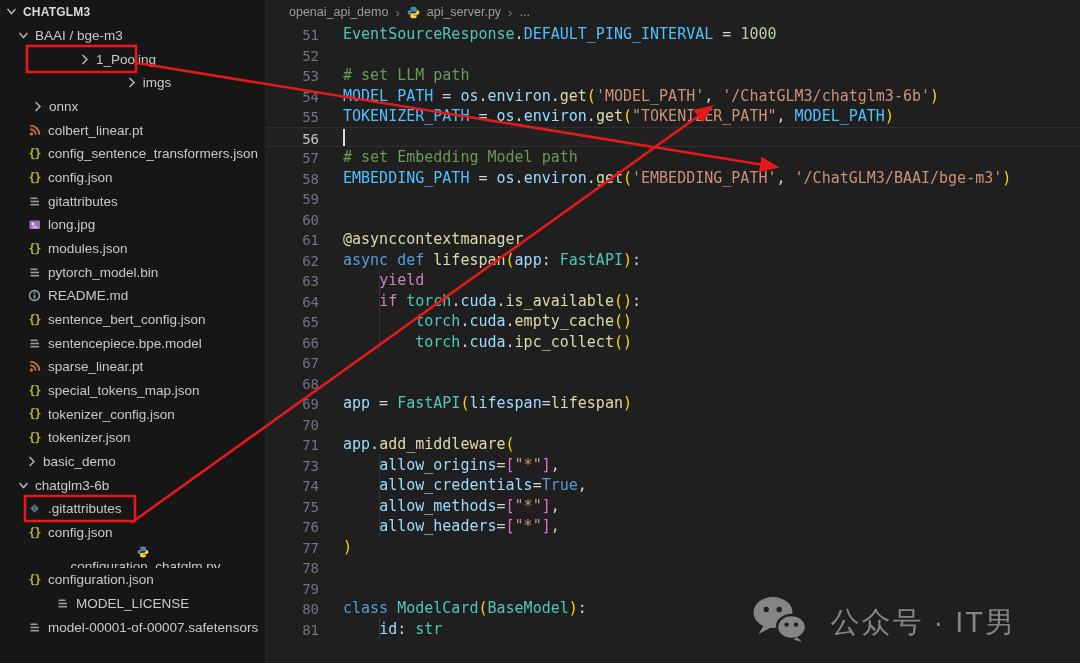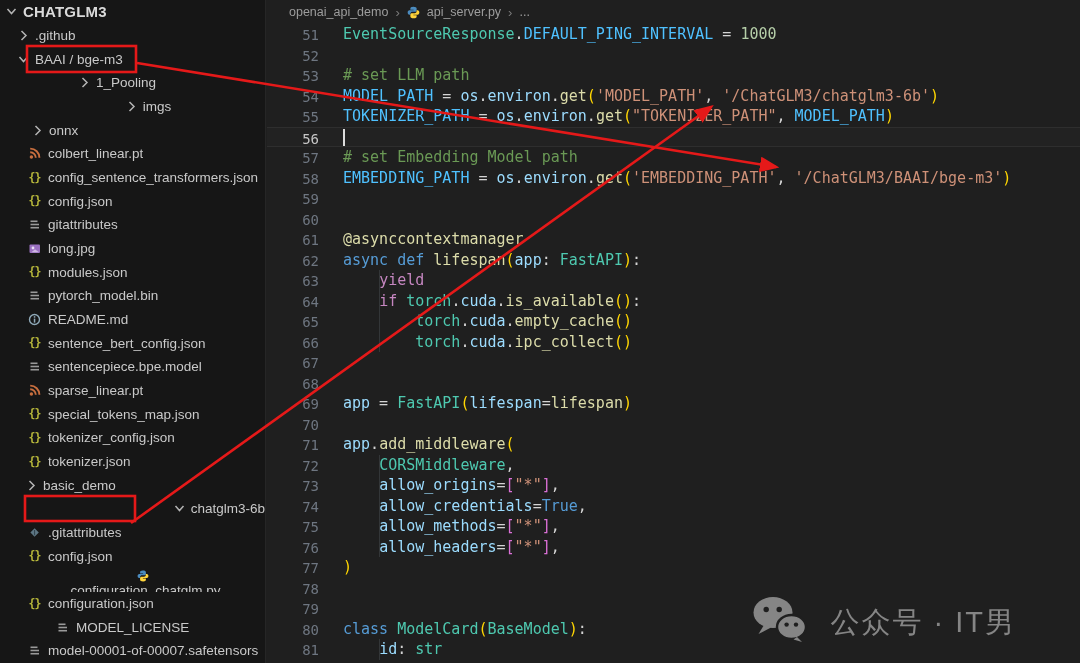--- a/index.html
+++ b/index.html
@@ -11,21 +11,21 @@
   }
   
   .sidebar {
     position:absolute; left:0; top:0; width:266px; height:663px;
     background:#161616; border-right:1px solid #262626; overflow:hidden;
   }
   .srow {
     height:23.68px; display:flex; align-items:center;
     color:#c9c9c9; font-size:13.5px; white-space:nowrap; cursor:pointer;
   }
-  .srow.root { font-weight:bold; font-size:15px; color:#dadada; letter-spacing:.2px; }
+  .srow.root { font-weight:bold; font-size:12px; color:#dadada; letter-spacing:.2px; }
   .chev { width:15px; height:14px; flex:none; display:flex; align-items:center; justify-content:center; margin-right:4px; }
   .ficon { width:17px; height:15px; flex:none; display:flex; align-items:center; justify-content:center; margin-right:5px; }
   .json-glyph { color:#b7b73b; font-weight:bold; font-size:11.5px; font-family:"DejaVu Sans Mono",monospace; letter-spacing:-1px; }
   .slabel { overflow:hidden; text-overflow:clip; }
   
   .editor { position:absolute; left:267px; top:0; right:0; bottom:0; background:#1f1f1f; }
   .breadcrumb {
     height:24px; display:flex; align-items:center; gap:7px;
     padding-left:22px; color:#9d9d9d; font-size:12.5px;
   }
@@ -66,28 +66,20 @@
         <span class=" chev">
           <svg width="13" height="13" viewBox="0 0 13 13">
             <polyline points="2.5,4 6.5,8.5 10.5,4" fill="none" stroke="#b4b4b4" stroke-width="1.5"></polyline>
           </svg>
         </span>
         <span class="slabel">CHATGLM3</span>
       </div>
       <div class="srow" style="padding-left: 16px;">
         <span class=" chev">
           <svg width="13" height="13" viewBox="0 0 13 13">
-            <polyline points="4.5,2 9,6.5 4.5,11" fill="none" stroke="#b4b4b4" stroke-width="1.5"></polyline>
-          </svg>
-        </span>
-        <span class="slabel">.github</span>
-      </div>
-      <div class="srow" style="padding-left: 16px;">
-        <span class=" chev">
-          <svg width="13" height="13" viewBox="0 0 13 13">
             <polyline points="2.5,4 6.5,8.5 10.5,4" fill="none" stroke="#b4b4b4" stroke-width="1.5"></polyline>
           </svg>
         </span>
         <span class="slabel">BAAI / bge-m3</span>
       </div>
       <div class="srow" style="padding-left: 30px; margin-left: 47px;">
         <span class=" chev">
           <svg width="13" height="13" viewBox="0 0 13 13">
             <polyline points="4.5,2 9,6.5 4.5,11" fill="none" stroke="#b4b4b4" stroke-width="1.5"></polyline>
           </svg>
@@ -209,21 +201,21 @@
         <span class="slabel">tokenizer.json</span>
       </div>
       <div class="srow" style="padding-left: 24px;">
         <span class=" chev">
           <svg width="13" height="13" viewBox="0 0 13 13">
             <polyline points="4.5,2 9,6.5 4.5,11" fill="none" stroke="#b4b4b4" stroke-width="1.5"></polyline>
           </svg>
         </span>
         <span class="slabel">basic_demo</span>
       </div>
-      <div class="srow" style="padding-left: 16px; justify-content: flex-end;">
+      <div class="srow" style="padding-left: 16px;">
         <span class=" chev">
           <svg width="13" height="13" viewBox="0 0 13 13">
             <polyline points="2.5,4 6.5,8.5 10.5,4" fill="none" stroke="#b4b4b4" stroke-width="1.5"></polyline>
           </svg>
         </span>
         <span class="slabel">chatglm3-6b</span>
       </div>
       <div class="srow" style="padding-left: 26px;">
         <span class=" ficon">
           <svg width="13" height="13" viewBox="0 0 13 13">
@@ -301,21 +293,20 @@
         <div class="cline"><span class="ln">62</span><span class="ctext"><span style="color: rgb(86, 156, 214);">async</span><span style="color: rgb(212, 212, 212);"> </span><span style="color: rgb(86, 156, 214);">def</span><span style="color: rgb(212, 212, 212);"> </span><span style="color: rgb(220, 220, 170);">lifespan</span><span style="color: rgb(255, 214, 2);">(</span><span style="color: rgb(156, 220, 254);">app</span><span style="color: rgb(212, 212, 212);">: </span><span style="color: rgb(78, 201, 176);">FastAPI</span><span style="color: rgb(255, 214, 2);">)</span><span style="color: rgb(212, 212, 212);">:</span></span></div>
         <div class="cline"><span class="ln">63</span><span class="iguide" style="left: 112px;"></span><span class="ctext"><span style="color: rgb(212, 212, 212);">    </span><span style="color: rgb(197, 134, 192);">yield</span></span></div>
         <div class="cline"><span class="ln">64</span><span class="iguide" style="left: 112px;"></span><span class="ctext"><span style="color: rgb(212, 212, 212);">    </span><span style="color: rgb(197, 134, 192);">if</span><span style="color: rgb(212, 212, 212);"> </span><span style="color: rgb(78, 201, 176);">torch</span><span style="color: rgb(212, 212, 212);">.</span><span style="color: rgb(156, 220, 254);">cuda</span><span style="color: rgb(212, 212, 212);">.</span><span style="color: rgb(220, 220, 170);">is_available</span><span style="color: rgb(255, 214, 2);">()</span><span style="color: rgb(212, 212, 212);">:</span></span></div>
         <div class="cline"><span class="ln">65</span><span class="iguide" style="left: 112px;"></span><span class="ctext"><span style="color: rgb(212, 212, 212);">        </span><span style="color: rgb(78, 201, 176);">torch</span><span style="color: rgb(212, 212, 212);">.</span><span style="color: rgb(156, 220, 254);">cuda</span><span style="color: rgb(212, 212, 212);">.</span><span style="color: rgb(220, 220, 170);">empty_cache</span><span style="color: rgb(255, 214, 2);">()</span></span></div>
         <div class="cline"><span class="ln">66</span><span class="iguide" style="left: 112px;"></span><span class="ctext"><span style="color: rgb(212, 212, 212);">        </span><span style="color: rgb(78, 201, 176);">torch</span><span style="color: rgb(212, 212, 212);">.</span><span style="color: rgb(156, 220, 254);">cuda</span><span style="color: rgb(212, 212, 212);">.</span><span style="color: rgb(220, 220, 170);">ipc_collect</span><span style="color: rgb(255, 214, 2);">()</span></span></div>
         <div class="cline"><span class="ln">67</span><span class="ctext"></span></div>
         <div class="cline"><span class="ln">68</span><span class="ctext"></span></div>
         <div class="cline"><span class="ln">69</span><span class="ctext"><span style="color: rgb(156, 220, 254);">app</span><span style="color: rgb(212, 212, 212);"> = </span><span style="color: rgb(78, 201, 176);">FastAPI</span><span style="color: rgb(255, 214, 2);">(</span><span style="color: rgb(156, 220, 254);">lifespan</span><span style="color: rgb(212, 212, 212);">=</span><span style="color: rgb(220, 220, 170);">lifespan</span><span style="color: rgb(255, 214, 2);">)</span></span></div>
         <div class="cline"><span class="ln">70</span><span class="ctext"></span></div>
         <div class="cline"><span class="ln">71</span><span class="ctext"><span style="color: rgb(156, 220, 254);">app</span><span style="color: rgb(212, 212, 212);">.</span><span style="color: rgb(220, 220, 170);">add_middleware</span><span style="color: rgb(255, 214, 2);">(</span></span></div>
-        <div class="cline"><span class="ln">72</span><span class="iguide" style="left: 112px;"></span><span class="ctext"><span style="color: rgb(212, 212, 212);">    </span><span style="color: rgb(78, 201, 176);">CORSMiddleware</span><span style="color: rgb(212, 212, 212);">,</span></span></div>
         <div class="cline"><span class="ln">73</span><span class="iguide" style="left: 112px;"></span><span class="ctext"><span style="color: rgb(212, 212, 212);">    </span><span style="color: rgb(156, 220, 254);">allow_origins</span><span style="color: rgb(212, 212, 212);">=</span><span style="color: rgb(218, 112, 214);">[</span><span style="color: rgb(206, 145, 120);">"*"</span><span style="color: rgb(218, 112, 214);">]</span><span style="color: rgb(212, 212, 212);">,</span></span></div>
         <div class="cline"><span class="ln">74</span><span class="iguide" style="left: 112px;"></span><span class="ctext"><span style="color: rgb(212, 212, 212);">    </span><span style="color: rgb(156, 220, 254);">allow_credentials</span><span style="color: rgb(212, 212, 212);">=</span><span style="color: rgb(86, 156, 214);">True</span><span style="color: rgb(212, 212, 212);">,</span></span></div>
         <div class="cline"><span class="ln">75</span><span class="iguide" style="left: 112px;"></span><span class="ctext"><span style="color: rgb(212, 212, 212);">    </span><span style="color: rgb(156, 220, 254);">allow_methods</span><span style="color: rgb(212, 212, 212);">=</span><span style="color: rgb(218, 112, 214);">[</span><span style="color: rgb(206, 145, 120);">"*"</span><span style="color: rgb(218, 112, 214);">]</span><span style="color: rgb(212, 212, 212);">,</span></span></div>
         <div class="cline"><span class="ln">76</span><span class="iguide" style="left: 112px;"></span><span class="ctext"><span style="color: rgb(212, 212, 212);">    </span><span style="color: rgb(156, 220, 254);">allow_headers</span><span style="color: rgb(212, 212, 212);">=</span><span style="color: rgb(218, 112, 214);">[</span><span style="color: rgb(206, 145, 120);">"*"</span><span style="color: rgb(218, 112, 214);">]</span><span style="color: rgb(212, 212, 212);">,</span></span></div>
         <div class="cline"><span class="ln">77</span><span class="ctext"><span style="color: rgb(255, 214, 2);">)</span></span></div>
         <div class="cline"><span class="ln">78</span><span class="ctext"></span></div>
         <div class="cline"><span class="ln">79</span><span class="ctext"></span></div>
         <div class="cline"><span class="ln">80</span><span class="ctext"><span style="color: rgb(86, 156, 214);">class</span><span style="color: rgb(212, 212, 212);"> </span><span style="color: rgb(78, 201, 176);">ModelCard</span><span style="color: rgb(255, 214, 2);">(</span><span style="color: rgb(78, 201, 176);">BaseModel</span><span style="color: rgb(255, 214, 2);">)</span><span style="color: rgb(212, 212, 212);">:</span></span></div>
         <div class="cline"><span class="ln">81</span><span class="iguide" style="left: 112px;"></span><span class="ctext"><span style="color: rgb(212, 212, 212);">    </span><span style="color: rgb(156, 220, 254);">id</span><span style="color: rgb(212, 212, 212);">: </span><span style="color: rgb(78, 201, 176);">str</span></span></div>
       </div>

